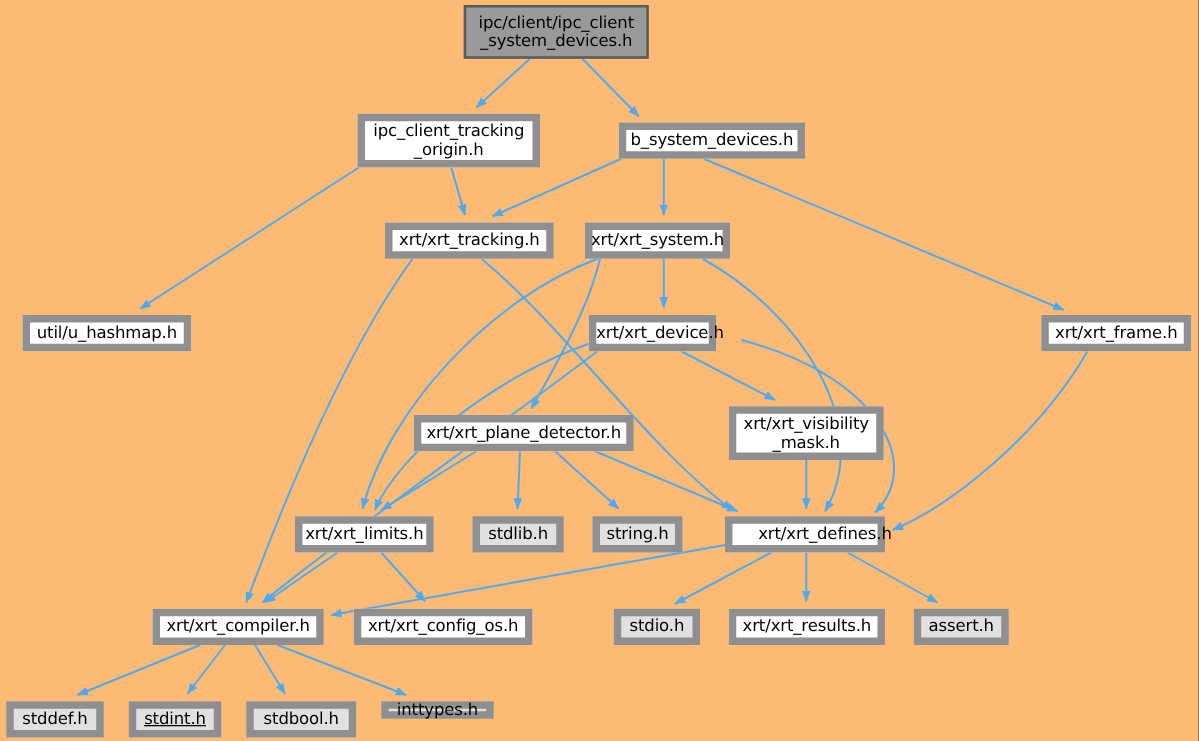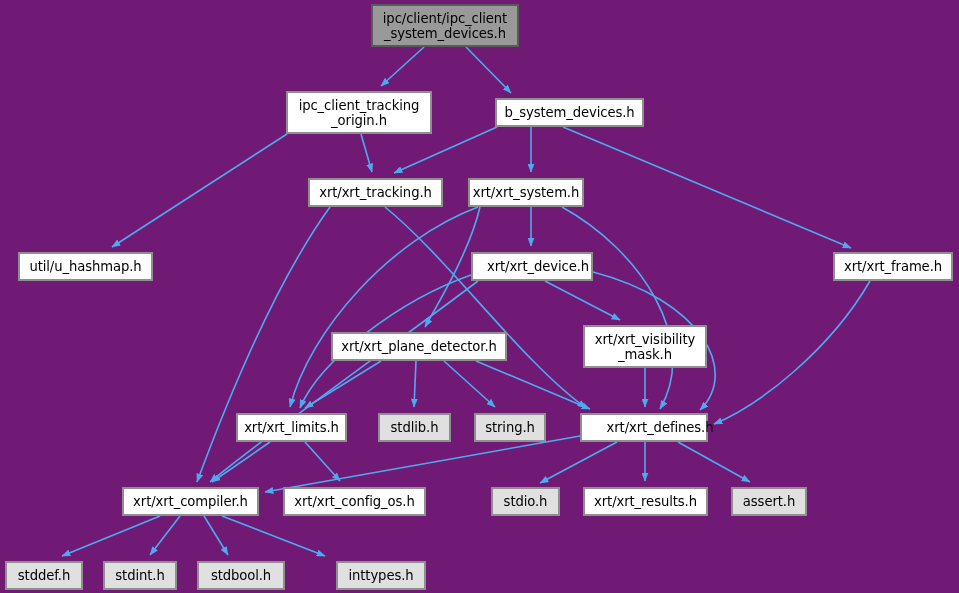--- a/index.html
+++ b/index.html
@@ -4,21 +4,21 @@
 <style>
   html, body {
     margin: 0;
     padding: 0;
     background: #000000;
   }
   #graph-root {
     position: relative;
     width: 959px;
     height: 593px;
-    background: #701a75;
+    background: #fdba74;
     overflow: hidden;
     font-family: "DejaVu Sans", sans-serif;
   }
   svg#edge-layer {
     position: absolute;
     left: 0;
     top: 0;
     width: 959px;
     height: 593px;
   }
@@ -27,21 +27,21 @@
     box-sizing: border-box;
     display: flex;
     align-items: center;
     justify-content: center;
     text-align: center;
     color: #000000;
     font-size: 13.2px;
     line-height: 15px;
     letter-spacing: -0.1px;
     white-space: pre;
-    border: 2px solid #f9a8d4;
+    border: 6px solid #f9a8d4;
     background: #ffffff;
     z-index: 5;
   }
   .node.fill-white { background: #ffffff; border-color: #8f8f8f; }
   .node.fill-gray  { background: #e0e0e0; border-color: #8f8f8f; }
   .node.fill-root  { background: #999999; border-color: #5a5a5a; border-width: 2px; }
   .node-label { display: block; }
 </style>
 </head>
 <body>
@@ -91,32 +91,32 @@
   </svg>
   <div id="nodes-layer">
       <div class="node fill-root" style="left: 371px; top: 4px; width: 148px; height: 43px;"><span class="node-label">ipc/client/ipc_client
 _system_devices.h</span></div>
       <div class="node fill-white" style="left: 286px; top: 91px; width: 146px; height: 43px;"><span class="node-label">ipc_client_tracking
 _origin.h</span></div>
       <div class="node fill-white" style="left: 456px; top: 98px; width: 149px; height: 29px; margin-left: 39px;"><span class="node-label">b_system_devices.h</span></div>
       <div class="node fill-white" style="left: 308px; top: 178px; width: 135px; height: 29px;"><span class="node-label">xrt/xrt_tracking.h</span></div>
       <div class="node fill-white" style="left: 468px; top: 178px; width: 116px; height: 29px;"><span class="node-label">xrt/xrt_system.h</span></div>
       <div class="node fill-white" style="left: 18px; top: 252px; width: 135px; height: 29px;"><span class="node-label">util/u_hashmap.h</span></div>
-      <div class="node fill-white" style="left: 471px; top: 252px; width: 122px; height: 29px; padding-left: 12px;"><span class="node-label">xrt/xrt_device.h</span></div>
+      <div class="node fill-white" style="left: 471px; top: 252px; width: 102px; height: 29px; padding-left: 12px;"><span class="node-label">xrt/xrt_device.h</span></div>
       <div class="node fill-white" style="left: 833px; top: 252px; width: 120px; height: 29px;"><span class="node-label">xrt/xrt_frame.h</span></div>
       <div class="node fill-white" style="left: 331px; top: 332px; width: 176px; height: 29px;"><span class="node-label">xrt/xrt_plane_detector.h</span></div>
       <div class="node fill-white" style="left: 583px; top: 325px; width: 124px; height: 43px;"><span class="node-label">xrt/xrt_visibility
 _mask.h</span></div>
       <div class="node fill-white" style="left: 236px; top: 413px; width: 111px; height: 29px;"><span class="node-label">xrt/xrt_limits.h</span></div>
       <div class="node fill-gray" style="left: 378px; top: 413px; width: 73px; height: 29px; text-align: center;"><span class="node-label">stdlib.h</span></div>
       <div class="node fill-gray" style="left: 474px; top: 413px; width: 72px; height: 29px;"><span class="node-label">string.h</span></div>
       <div class="node fill-white" style="left: 580px; top: 413px; width: 128px; height: 29px; padding-left: 32px;"><span class="node-label">xrt/xrt_defines.h</span></div>
       <div class="node fill-white" style="left: 122px; top: 487px; width: 137px; height: 29px; justify-content: center;"><span class="node-label">xrt/xrt_compiler.h</span></div>
       <div class="node fill-white" style="left: 283px; top: 487px; width: 143px; height: 29px;"><span class="node-label">xrt/xrt_config_os.h</span></div>
       <div class="node fill-gray" style="left: 491px; top: 487px; width: 69px; height: 29px;"><span class="node-label">stdio.h</span></div>
       <div class="node fill-white" style="left: 583px; top: 487px; width: 125px; height: 29px;"><span class="node-label">xrt/xrt_results.h</span></div>
       <div class="node fill-gray" style="left: 731px; top: 487px; width: 76px; height: 29px;"><span class="node-label">assert.h</span></div>
       <div class="node fill-gray" style="left: 5px; top: 561px; width: 78px; height: 29px;"><span class="node-label">stddef.h</span></div>
-      <div class="node fill-gray" style="left: 103px; top: 561px; width: 74px; height: 29px;"><span class="node-label">stdint.h</span></div>
+      <div class="node fill-gray" style="left: 103px; top: 561px; width: 74px; height: 29px; text-decoration: underline;"><span class="node-label">stdint.h</span></div>
       <div class="node fill-gray" style="left: 197px; top: 561px; width: 88px; height: 29px;"><span class="node-label">stdbool.h</span></div>
-      <div class="node fill-gray" style="left: 305px; top: 561px; width: 90px; height: 29px; margin-left: 31px;"><span class="node-label">inttypes.h</span></div>
+      <div class="node fill-gray" style="left: 305px; top: 561px; width: 90px; height: 14px;"><span class="node-label">inttypes.h</span></div>
     </div>
 </div>
 
 </body></html>

